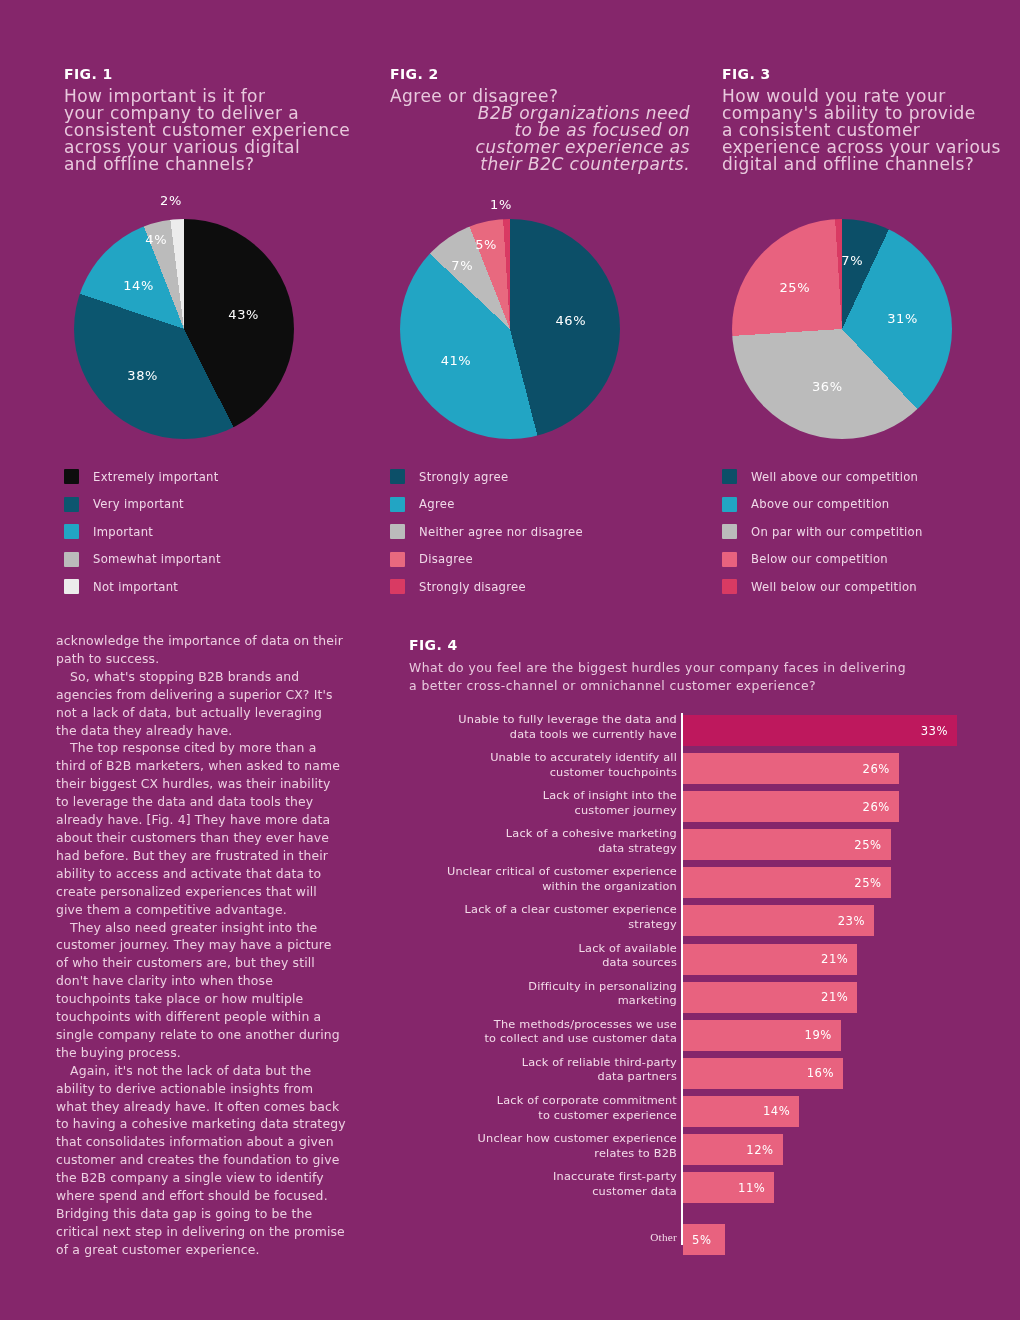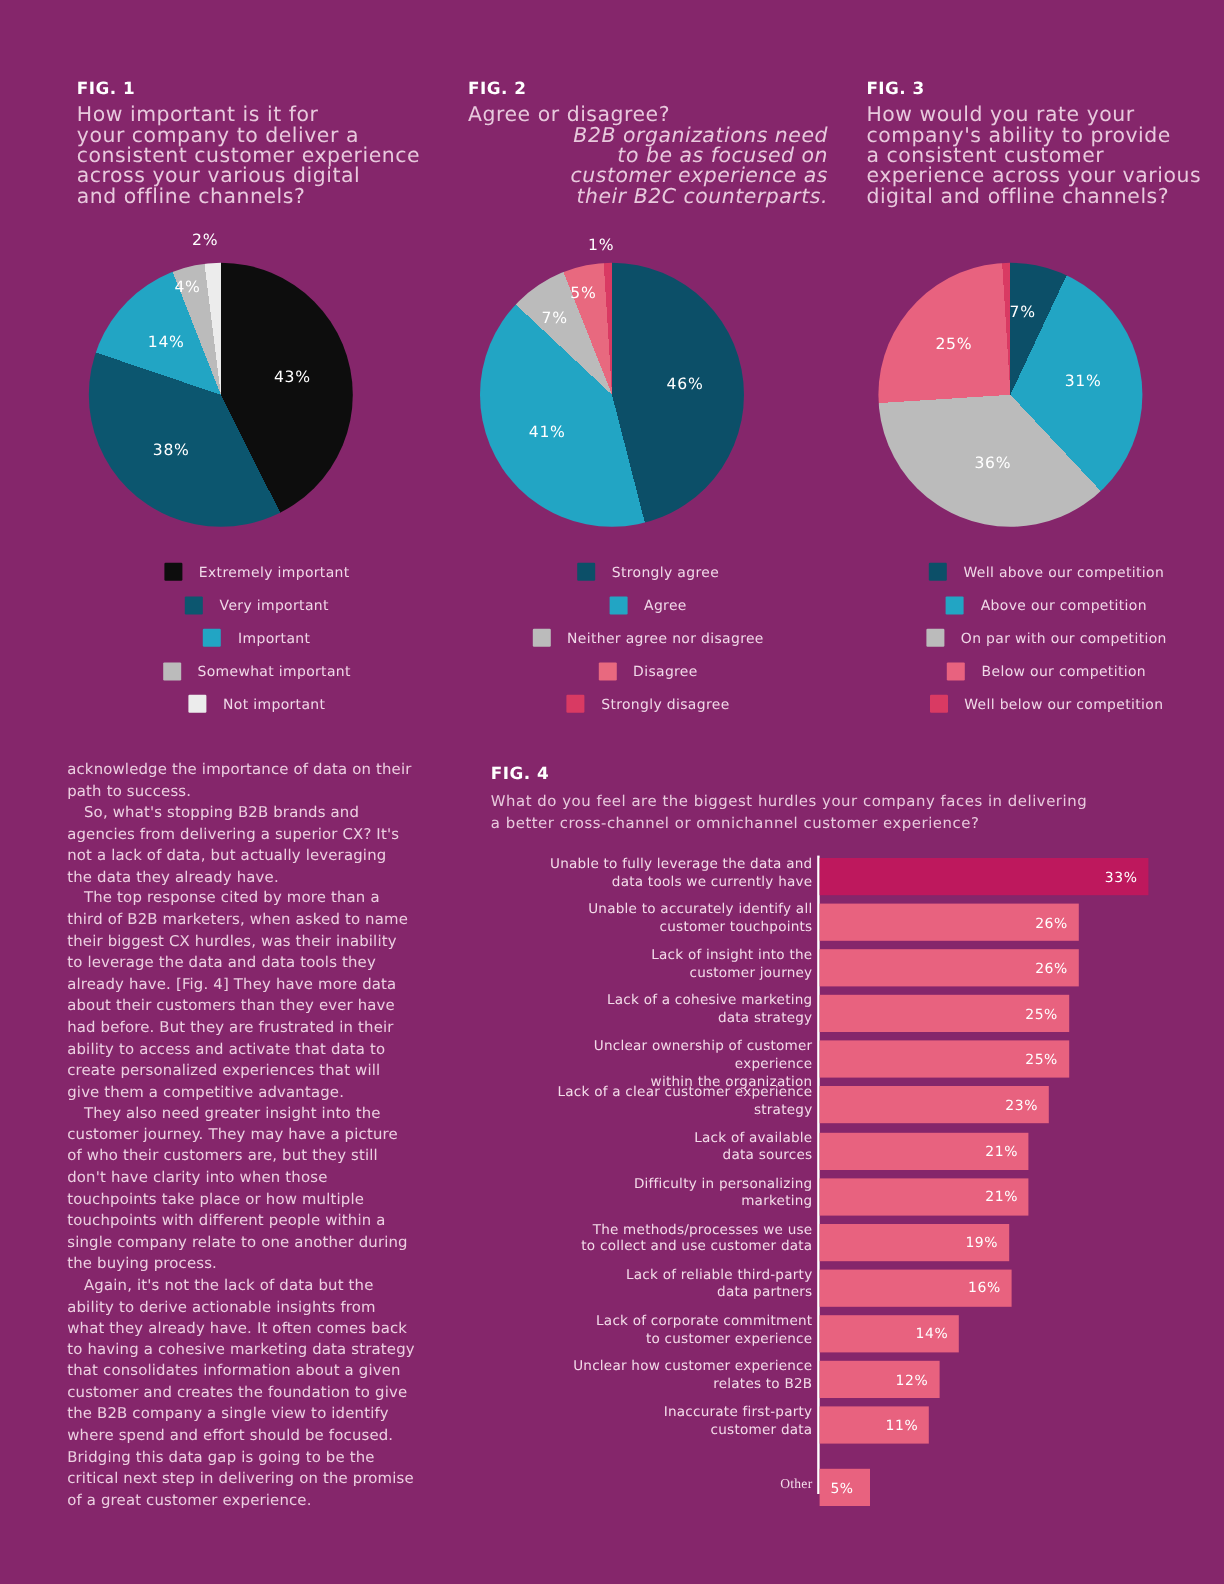--- a/index.html
+++ b/index.html
@@ -51,21 +51,20 @@
     letter-spacing:.6px;
     color:#ffffff;
     white-space:nowrap;
   }
 
   
   .legend{margin-top:6px;}
   .legend-row{
     display:flex;align-items:center;
     height:27.5px;
-    justify-content:center;
   }
   .swatch{
     width:15px;height:15px;flex:0 0 15px;margin-right:14px;border-radius:1px;
   }
   .legend-txt{
     font-size:11.6px;letter-spacing:.3px;color:#f0d8e8;white-space:nowrap;
   }
 
   
   #bodycopy{
@@ -280,21 +279,21 @@
             <div class="bar-label">
               <span class="l2">Lack of a cohesive marketing</span>
               <span class="l2">data strategy</span>
             </div>
             <div class="bar" style="width: 207.6px; background: rgb(232, 98, 127);">
               <span class="bar-val">25%</span>
             </div>
           </div>
           <div class="bar-row">
             <div class="bar-label">
-              <span class="l2">Unclear ownership of customer experience</span>
+              <span class="l2">Unclear critical of customer experience</span>
               <span class="l2">within the organization</span>
             </div>
             <div class="bar" style="width: 207.6px; background: rgb(232, 98, 127);">
               <span class="bar-val">25%</span>
             </div>
           </div>
           <div class="bar-row">
             <div class="bar-label">
               <span class="l2">Lack of a clear customer experience</span>
               <span class="l2">strategy</span>

